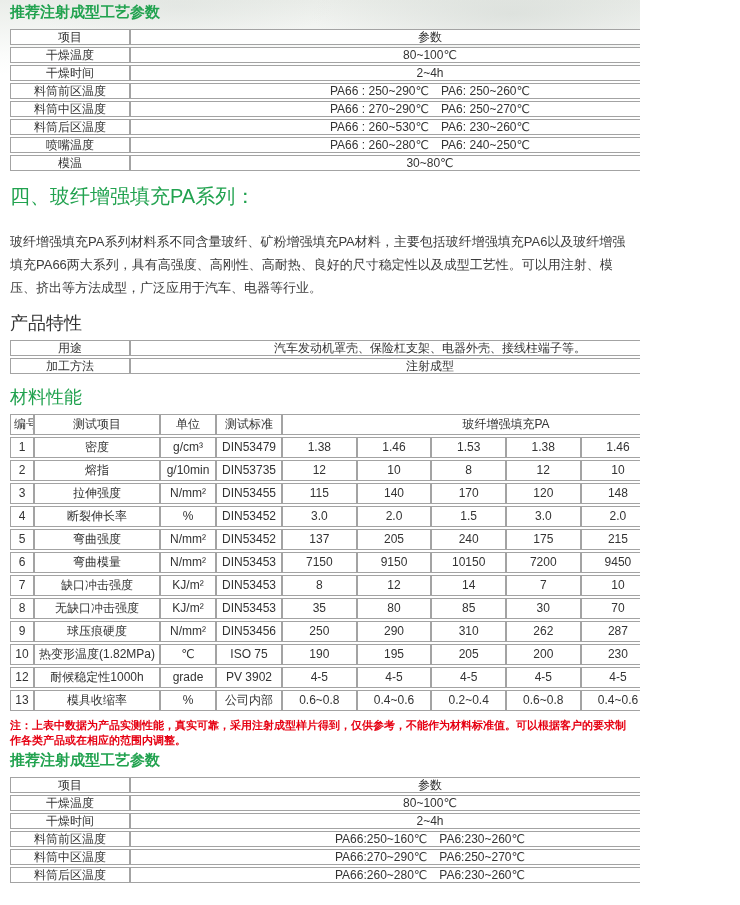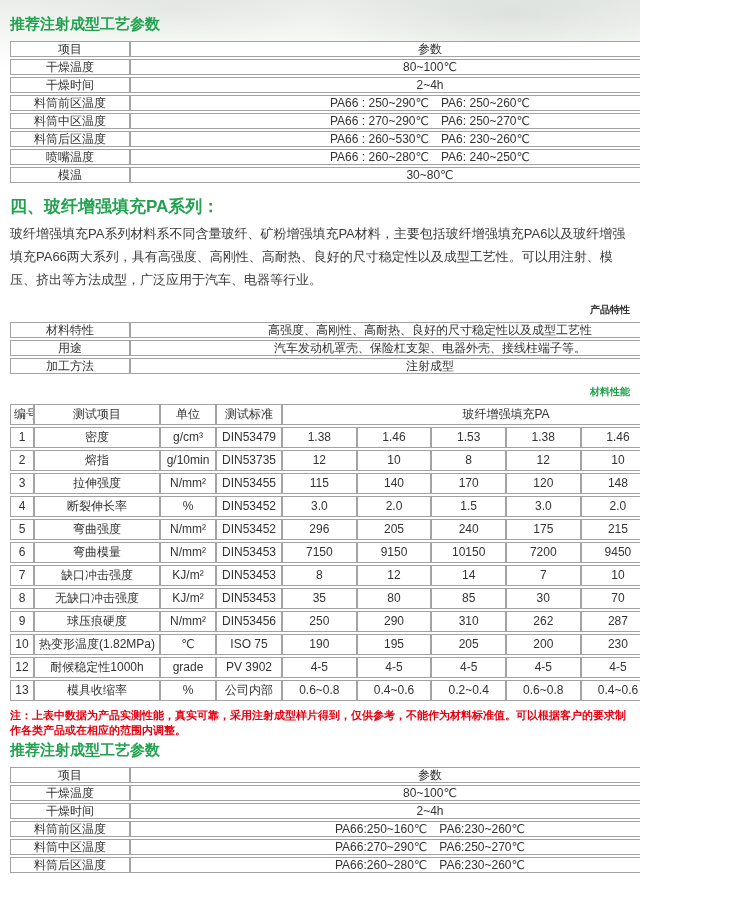--- a/index.html
+++ b/index.html
@@ -1,27 +1,27 @@
 <!DOCTYPE html>
 <html><head>
 <meta charset="utf-8">
 <style>
   html,body{margin:0;padding:0;background:#ffffff;}
   .page{
     width:640px;height:905px;box-sizing:border-box;position:relative;
-    padding:12px 10px 0 10px;overflow:hidden;
+    padding:0 10px 0 10px;overflow:hidden;
     font-family:"Liberation Sans","DejaVu Sans",sans-serif;color:#333;
     background:
       radial-gradient(280px 70px at 80% 14px, rgba(205,211,206,0.50), rgba(205,211,206,0) 72%),
       radial-gradient(220px 55px at 28% 6px,  rgba(216,221,217,0.40), rgba(216,221,217,0) 70%),
       linear-gradient(180deg,#eaede9 0px,#fbfcfb 55px,#ffffff 75px);
   }
   .green-title{color:#21a24f;font-size:15px;font-weight:bold;margin:3px 0 5px 0;}
-  .section-heading{color:#21a24f;font-size:17px;font-weight:bold;margin:10px 0 4px 0;}
-  .sub-heading{color:#333;font-size:10px;font-weight:bold;margin:9px 0 3px 0;text-align:right;}
+  .section-heading{color:#21a24f;font-size:20px;font-weight:normal;margin:10px 0 20px 0;}
+  .sub-heading{color:#333;font-size:18px;font-weight:normal;margin:9px 0 3px 0;}
   .sub-heading.green{color:#21a24f;}
   .desc{font-size:13px;line-height:23px;margin:2px 0 12px 0;color:#3b3b3b;}
   .note{font-size:11px;font-weight:bold;color:#e60012;margin:5px 0 0 0;}
   table.grid{width:720px;border-collapse:separate;border-spacing:0 2px;table-layout:fixed;}
   table.grid td{border:1px solid #a3a3a3;background:#fff;text-align:center;vertical-align:middle;
     font-size:12px;color:#333;padding:0 3px;overflow:hidden;white-space:nowrap;}
   .rows-sm td{height:14px;line-height:14px;}
   .rows-md td{height:19px;line-height:19px;}
 </style>
 </head>
@@ -75,24 +75,20 @@
   <div class="section-heading">四、玻纤增强填充PA系列：</div>
   <div class="desc">玻纤增强填充PA系列材料系不同含量玻纤、矿粉增强填充PA材料，主要包括玻纤增强填充PA6以及玻纤增强填充PA66两大系列，具有高强度、高刚性、高耐热、良好的尺寸稳定性以及成型工艺性。可以用注射、模压、挤出等方法成型，广泛应用于汽车、电器等行业。</div>
 
   <div class="sub-heading">产品特性</div>
   <table class="grid rows-sm">
     <colgroup>
         <col style="width:120px">
         <col>
       </colgroup>
     <tbody>
-        <tr>
-          <td>材料特性</td>
-          <td>高强度、高刚性、高耐热、良好的尺寸稳定性以及成型工艺性</td>
-        </tr>
     <tr>
           <td>用途</td>
           <td>汽车发动机罩壳、保险杠支架、电器外壳、接线柱端子等。</td>
         </tr>
     <tr>
           <td>加工方法</td>
           <td>注射成型</td>
         </tr>
   </tbody>
     </table>
@@ -165,21 +161,21 @@
           <td>1.5</td>
           <td>3.0</td>
           <td>2.0</td>
           <td>1.2</td>
     </tr>
     <tr>
       <td>5</td>
           <td>弯曲强度</td>
           <td>N/mm²</td>
           <td>DIN53452</td>
-      <td>296</td>
+      <td>137</td>
           <td>205</td>
           <td>240</td>
           <td>175</td>
           <td>215</td>
           <td>250</td>
     </tr>
     <tr>
       <td>6</td>
           <td>弯曲模量</td>
           <td>N/mm²</td>

